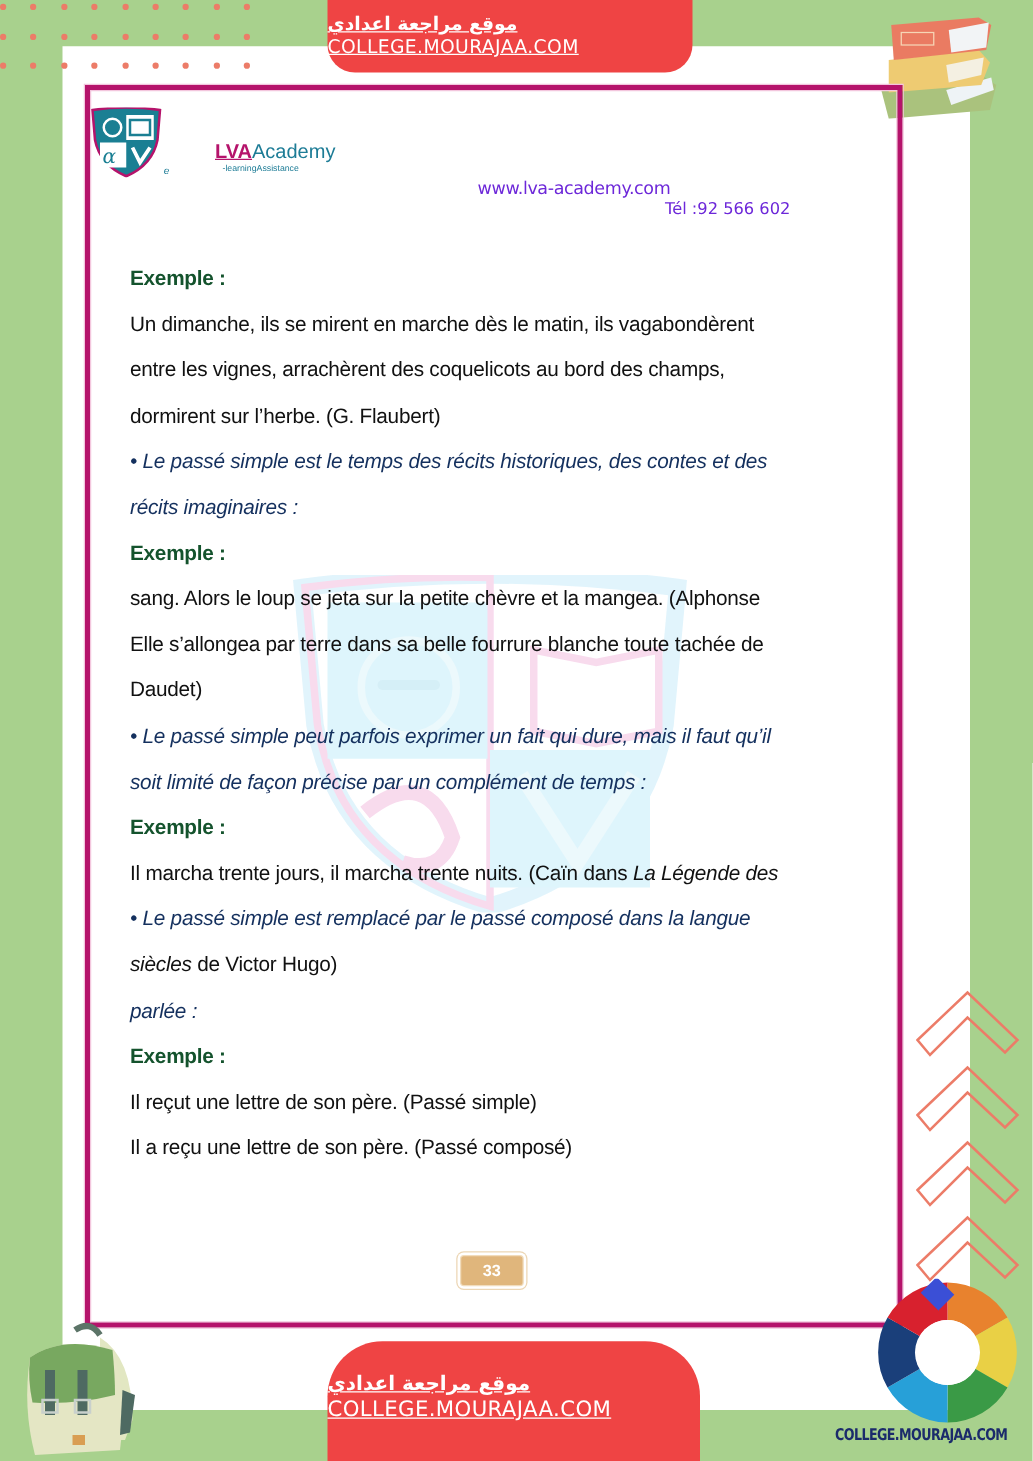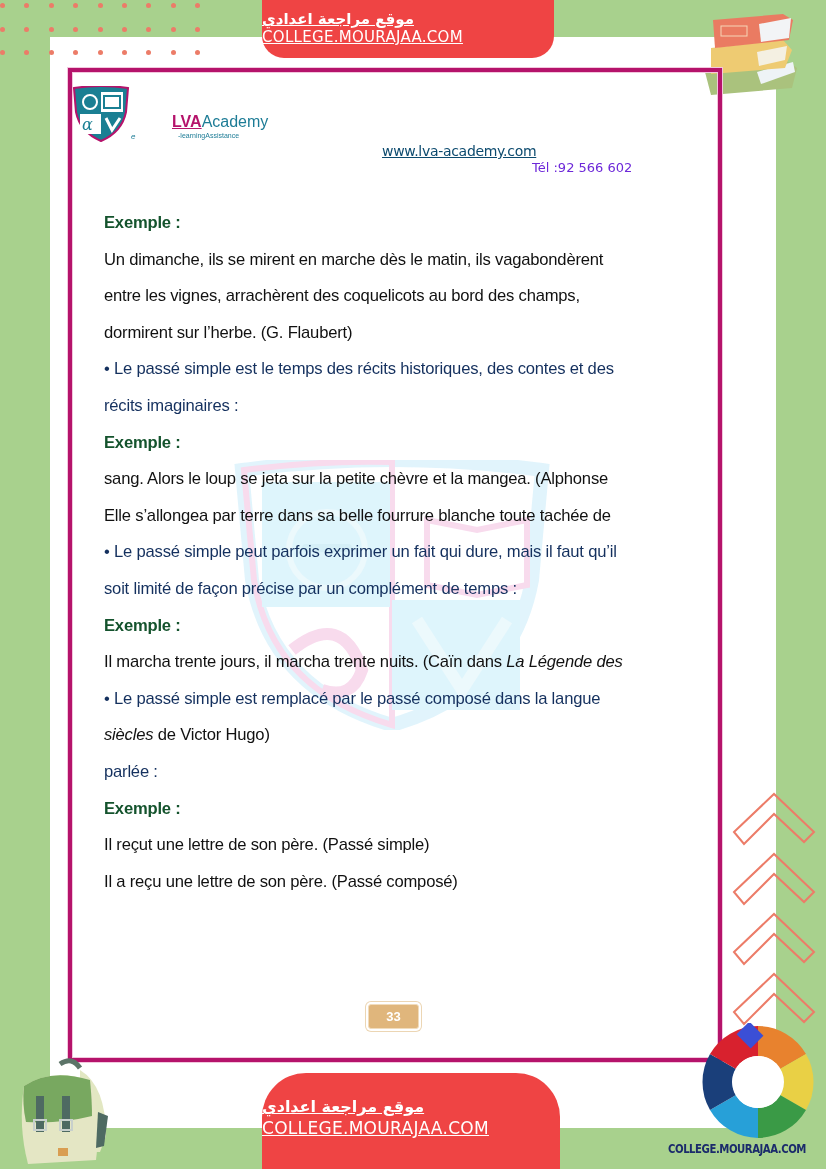--- a/index.html
+++ b/index.html
@@ -56,36 +56,36 @@
   .brand {
     position: absolute; left: 172px; top: 113px; font-size: 16px;
   }
   .brand .lva { color: #b5136b; font-weight: bold; text-decoration: underline; }
   .brand .acad { color: #1d7c96; }
   .brand-sub {
     position: absolute; left: 178px; top: 132px; font-size: 7px; color: #1d7c96;
   }
   .brand-e { position: absolute; left: 131px; top: 132px; font-size: 8px; color: #1d7c96; font-style: italic; }
   .site-url {
-    position: absolute; left: 382px; top: 143px; font-size: 14px; color: #0c4a6e;
-    text-decoration: underline; font-family: "DejaVu Sans", sans-serif; letter-spacing: -0.3px;
+    position: absolute; left: 382px; top: 143px; font-size: 14px; color: #6d28d9;
+    font-family: "DejaVu Sans", sans-serif; letter-spacing: -0.3px;
   }
   .tel {
     position: absolute; left: 532px; top: 160px; font-size: 13px; color: #6d28d9;
     font-family: "DejaVu Sans", sans-serif;
   }
 
   .content {
     position: absolute; left: 104px; top: 205px; width: 580px;
     font-family: "Liberation Sans", sans-serif; font-size: 16.6px;
   }
   .line { height: 36.6px; line-height: 36.6px; white-space: nowrap; letter-spacing: -0.2px; }
   .ex { color: #14532d; font-weight: bold; }
   .body { color: #111; }
-  .rule { color: #14305e; }
+  .rule { color: #14305e; font-style: italic; }
 
   .page-num {
     position: absolute; left: 368px; top: 1004px; width: 49px; height: 23px;
     background: #e0b67c; border: 1px solid #f1dcbc; border-radius: 3px;
     color: #fff; font-weight: bold; font-size: 13px; text-align: center; line-height: 23px;
     box-shadow: 0 0 0 2px #fff, 0 0 0 3px #ecd6b4;
   }
 
   .chevrons { position: absolute; left: 732px; top: 792px; }
   .books { position: absolute; left: 697px; top: 10px; }
@@ -181,20 +181,21 @@
 <div class="content" id="content">
     <div class="line ex">Exemple :</div>
     <div class="line body">Un dimanche, ils se mirent en marche dès le matin, ils vagabondèrent</div>
     <div class="line body">entre les vignes, arrachèrent des coquelicots au bord des champs,</div>
     <div class="line body">dormirent sur l’herbe. (G. Flaubert)</div>
     <div class="line rule">• Le passé simple est le temps des récits historiques, des contes et des</div>
     <div class="line rule">récits imaginaires :</div>
     <div class="line ex">Exemple :</div>
     <div class="line body">sang. Alors le loup se jeta sur la petite chèvre et la mangea. (Alphonse</div>
     <div class="line body">Elle s’allongea par terre dans sa belle fourrure blanche toute tachée de</div>
+    <div class="line body">Daudet)</div>
     <div class="line rule">• Le passé simple peut parfois exprimer un fait qui dure, mais il faut qu’il</div>
     <div class="line rule">soit limité de façon précise par un complément de temps :</div>
     <div class="line ex">Exemple :</div>
     <div class="line body"><span>Il marcha trente jours, il marcha trente nuits. (Caïn dans </span><i>La Légende des</i></div>
     <div class="line rule">• Le passé simple est remplacé par le passé composé dans la langue</div>
     <div class="line body"><i>siècles</i><span> de Victor Hugo)</span></div>
     <div class="line rule">parlée :</div>
     <div class="line ex">Exemple :</div>
     <div class="line body">Il reçut une lettre de son père. (Passé simple)</div>
     <div class="line body">Il a reçu une lettre de son père. (Passé composé)</div>

